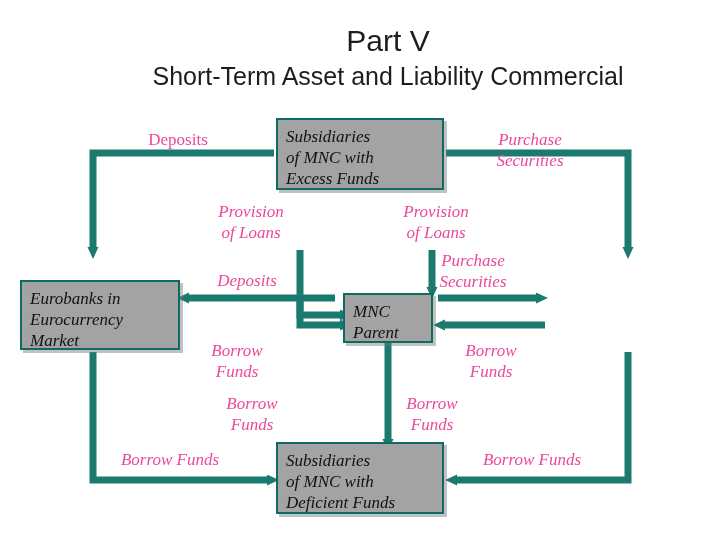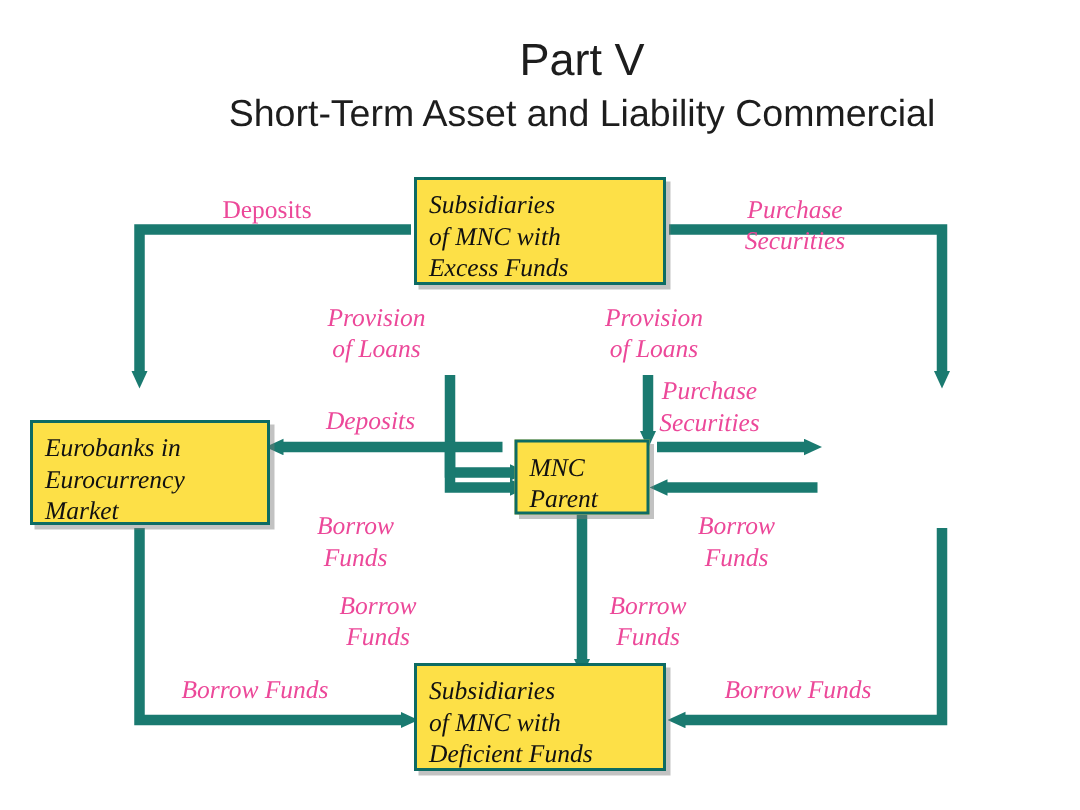--- a/index.html
+++ b/index.html
@@ -16,21 +16,21 @@
     position:absolute;width:720px;text-align:center;
     font-family:"Liberation Sans", sans-serif;
     color:#1d1d1d;font-weight:normal;margin-left:28px;
   }
   #title-main{top:24px;font-size:30px;letter-spacing:0px;}
   #title-sub{top:62px;font-size:25px;}
 
   .box{
     position:absolute;
     border:2px solid #0d6b63;
-    background:#fde047;
+    background:#a3a3a3;
     box-sizing:border-box;
     font-family:"Liberation Serif", serif;
     font-style:italic;
     font-size:17px;
     color:#111111;
     line-height:21px;
     padding:6px 8px 0 8px;
     box-shadow:3px 3px 0 rgba(120,120,120,0.45);
   }
 

